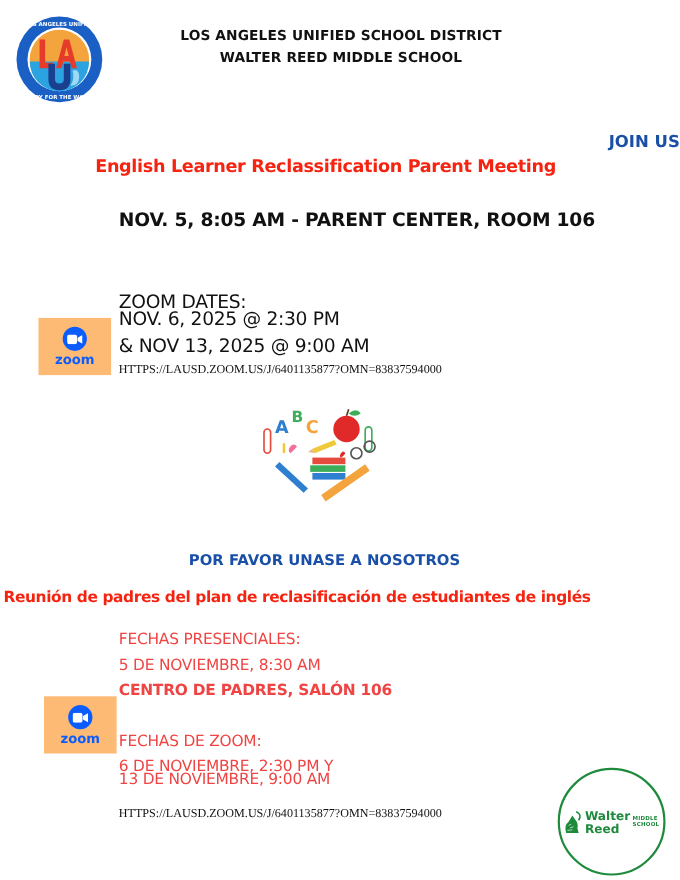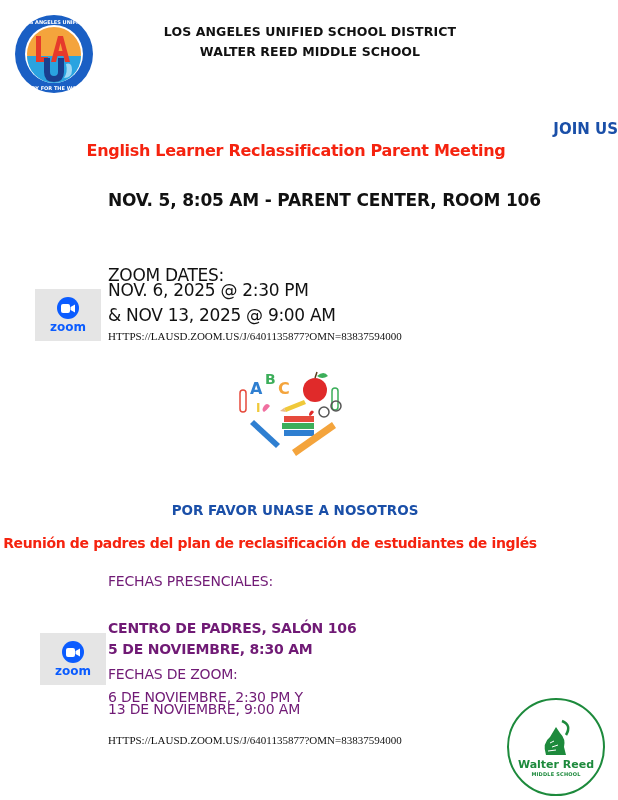--- a/index.html
+++ b/index.html
@@ -37,21 +37,21 @@
     .zoom-dates-label {
       left: 108px; top: 239px;
       font-family: "DejaVu Sans", sans-serif;
       font-size: 17px; color: #111; letter-spacing: -0.3px; margin-top: 26px;
     }
     .zoom-date-1 { left: 108px; top: 280px; font-family: "DejaVu Sans", sans-serif; font-size: 17px; letter-spacing: -0.3px; }
     .zoom-date-2 { left: 108px; top: 305px; font-family: "DejaVu Sans", sans-serif; font-size: 17px; letter-spacing: -0.3px; }
     .zoom-link-en { left: 108px; top: 330px; font-family: "Liberation Serif", serif; font-size: 11px; color: #111; }
 
     .zoom-tile {
-      width: 66px; height: 52px; background: #e5e5e5;
+      width: 66px; height: 52px; background: #fdba74;
       display: flex; flex-direction: column; align-items: center; justify-content: center;
     }
     .zoom-tile.t1 { left: 35px; top: 289px; }
     .zoom-tile.t2 { left: 40px; top: 633px; }
     .zoom-circle {
       width: 22px; height: 22px; border-radius: 50%; background: #0b5cff;
       display: flex; align-items: center; justify-content: center; margin-bottom: 2px;
     }
     .zoom-word {
       font-family: "DejaVu Sans", sans-serif; font-weight: bold; font-size: 12px; color: #0b5cff; line-height: 12px;
@@ -63,35 +63,35 @@
       left: 0; width: 590px; top: 502px; text-align: center;
       font-family: "DejaVu Sans", sans-serif; font-weight: bold;
       font-size: 13.5px; color: #1a4fa8;
     }
     .es-title {
       left: 0; width: 540px; top: 535px; text-align: center;
       font-family: "DejaVu Sans", sans-serif; font-weight: bold;
       font-size: 14px; color: #f5230f; letter-spacing: -0.35px;
     }
     .es-line {
-      left: 108px; font-family: "DejaVu Sans", sans-serif; font-size: 14px; color: #701a75; letter-spacing: -0.2px;
+      left: 108px; font-family: "DejaVu Sans", sans-serif; font-size: 14px; color: #ef4444; letter-spacing: -0.2px;
     }
-    .es-line.bold { font-weight: bold; margin-top: 44px; }
+    .es-line.bold { font-weight: normal; }
     .es-l1 { top: 573px; }
     .es-l2 { top: 597px; }
     .es-l3 { top: 620px; font-weight: bold; }
     .es-l4 { top: 666px; }
     .es-l5 { top: 689px; }
     .es-l6 { top: 701px; }
     .zoom-link-es { left: 108px; top: 734px; font-family: "Liberation Serif", serif; font-size: 11px; color: #111; }
 
     .wr-logo {
       left: 507px; top: 698px; width: 98px; height: 98px; border-radius: 50%;
       border: 2px solid #1d8a3c; background: #fff;
-      display: flex; flex-direction: column; align-items: center; justify-content: center;
+      display: flex; align-items: center; justify-content: center;
     }
     .wr-name { font-family: "DejaVu Sans", sans-serif; font-weight: bold; font-size: 11px; color: #1d8a3c; line-height: 12px; margin-top: 2px; }
     .wr-sub { font-family: "DejaVu Sans", sans-serif; font-weight: bold; font-size: 5px; color: #1d8a3c; letter-spacing: 0.2px; }
   </style>
 </head>
 <body>
 
 <div class="abs lausd-logo">
   <svg width="80" height="80" viewBox="0 0 80 80">
     <circle cx="40" cy="40" r="39" fill="#1a5fc4"></circle>

